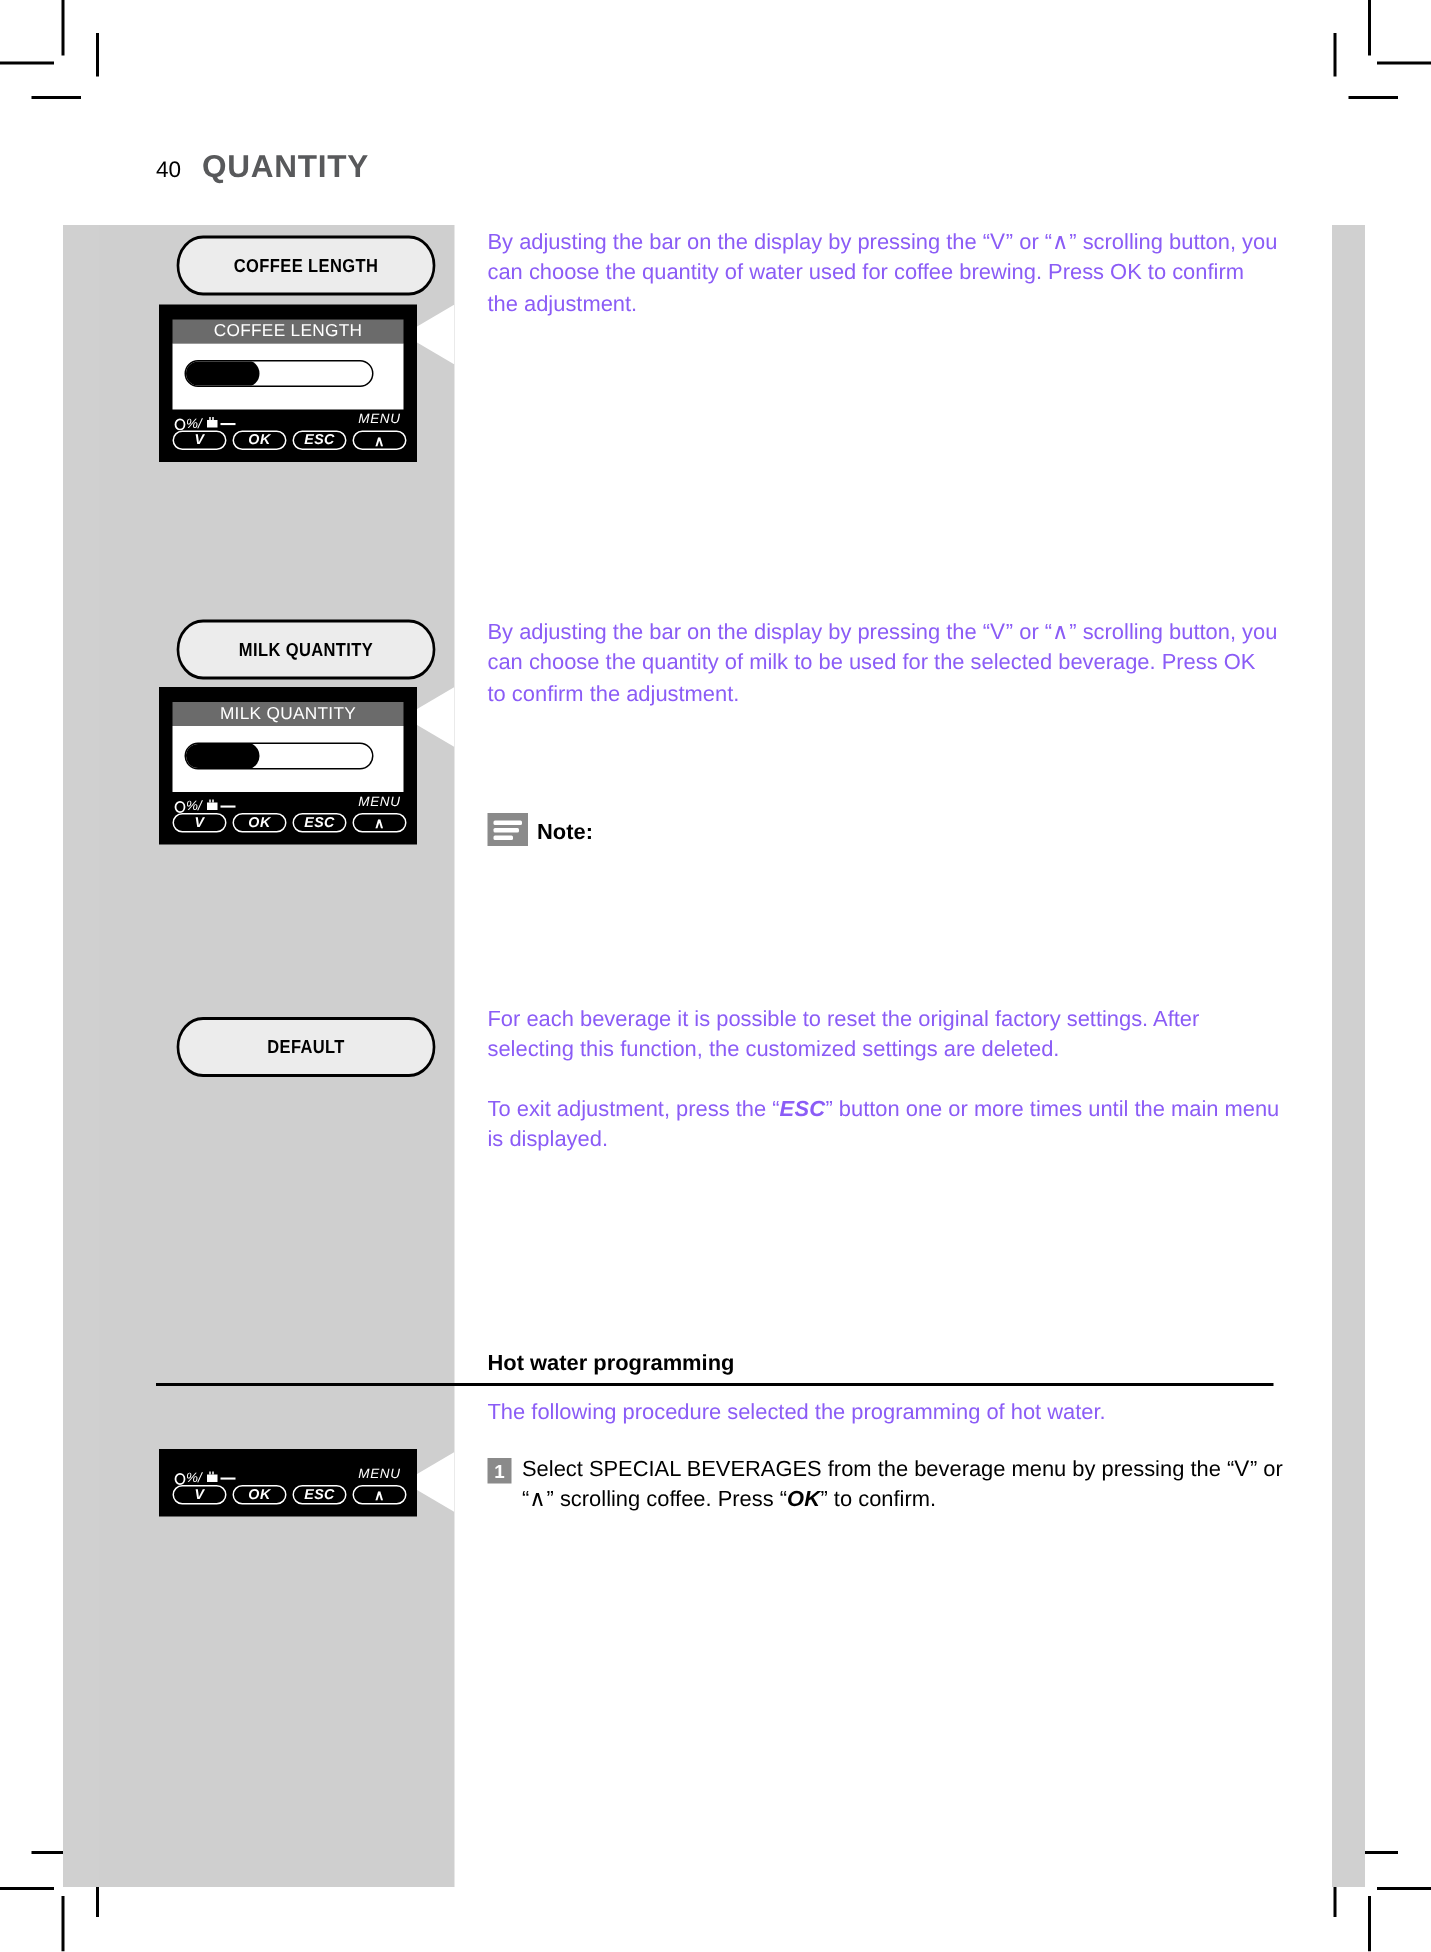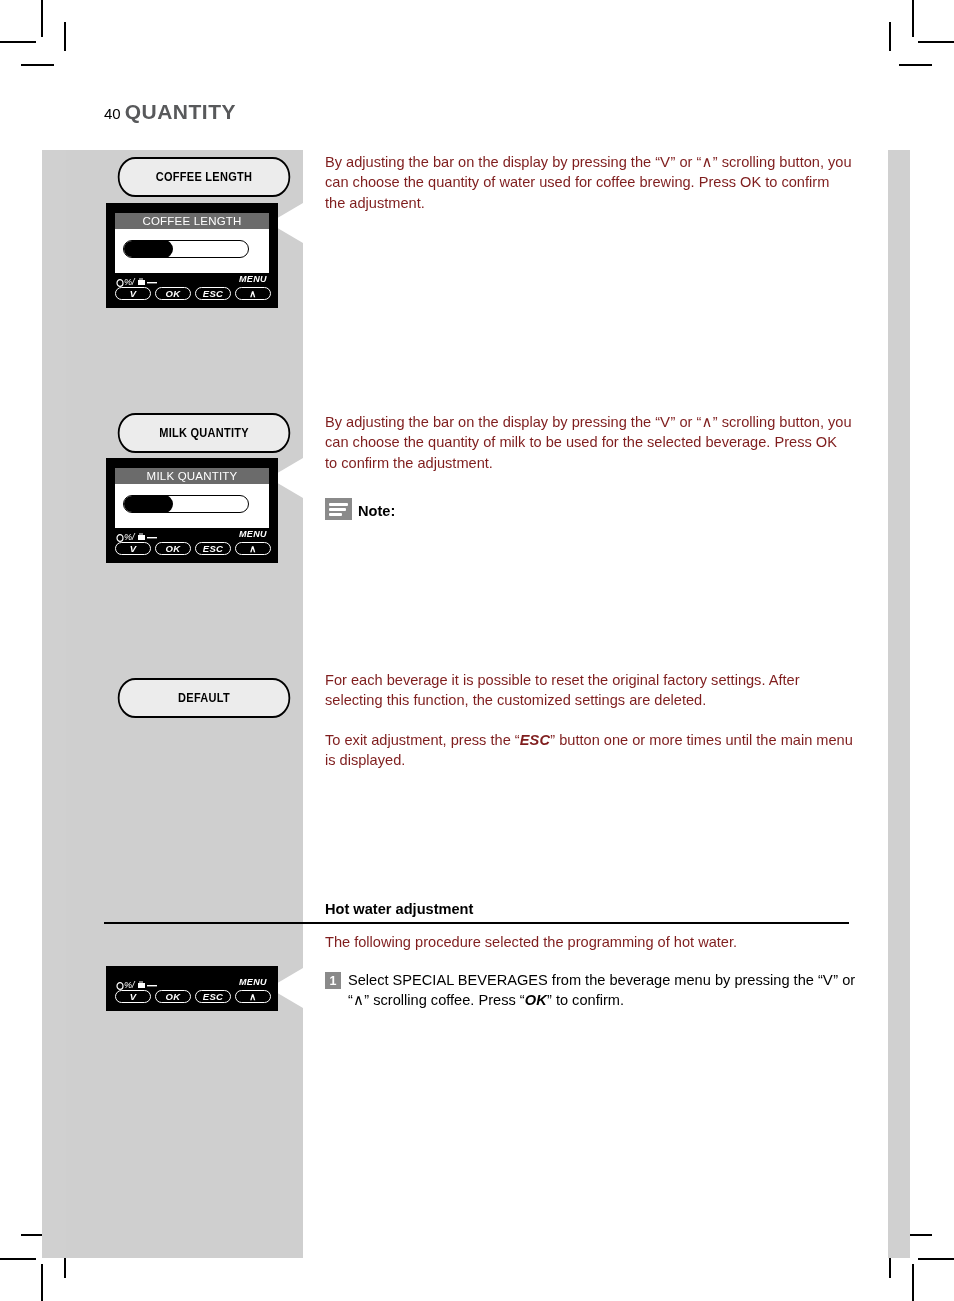--- a/index.html
+++ b/index.html
@@ -11,21 +11,21 @@
     position:relative;
     overflow:hidden;
   }
 
   
   .crop{position:absolute;background:#000;}
 
   
   .page-header{
     position:absolute;left:104px;top:100px;
-    display:flex;align-items:baseline;gap:4px;
+    display:flex;align-items:baseline;gap:14px;
   }
   .page-num{font-size:15px;color:#000;font-weight:400;}
   .page-lang{font-size:21px;font-weight:bold;color:#58595b;letter-spacing:0.5px;}
 
   
   .gray-strip-left{position:absolute;left:42px;top:150px;width:24px;height:1108px;background:#d0d0d0;}
   .gray-block{position:absolute;left:66px;top:150px;width:237px;height:1108px;background:#cfcfcf;}
   .gray-strip-right{position:absolute;left:888px;top:150px;width:22px;height:1108px;background:#d0d0d0;}
 
   
@@ -91,21 +91,21 @@
   .disp-row.blank{height:17px;}
 
   
   .btn-bar{position:relative;height:26px;margin-top:4px;}
   .btn-icons{
     position:absolute;left:1px;top:-2px;
     width:46px;height:12px;
   }
   .menu-lbl{
     position:absolute;right:2px;top:-3px;
-    color:#fff;font-size:9px;font-style:italic;font-weight:bold;
+    color:#fff;font-size:9px;font-style:italic;font-weight:normal;
     letter-spacing:0.4px;
   }
   .keys{position:absolute;left:0;top:10px;display:flex;gap:4px;}
   .key{
     width:36px;height:13px;
     border:1.4px solid #fff;
     border-radius:7px;
     color:#fff;
     font-size:9.5px;
     font-weight:bold;
@@ -122,28 +122,28 @@
     width:34px;height:40px;
     background:#fff;
     clip-path:polygon(100% 0, 0 50%, 100% 100%);
   }
 
   
   .txt{
     position:absolute;
     font-size:14.6px;
     line-height:20.3px;
-    color:#7f1d1d;
+    color:#8b5cf6;
     width:528px;
   }
   .sym{font-size:15px;font-weight:normal;letter-spacing:0.5px;}
   .mono-it{font-style:italic;font-weight:bold;letter-spacing:0.2px;}
 
   
-  .note-wrap{position:absolute;}
+  .note-wrap{position:absolute;margin-top:44px;}
   .note-head{display:flex;align-items:flex-end;gap:6px;}
   .note-icon{
     width:27px;height:22px;background:#8a8a8a;
     position:relative;flex:none;
   }
   .note-icon i{position:absolute;background:#fff;height:2.6px;border-radius:1px;display:block;}
   .note-icon i:nth-child(1){left:4px;top:5px;width:19px;}
   .note-icon i:nth-child(2){left:4px;top:10px;width:17px;}
   .note-icon i:nth-child(3){left:4px;top:15px;width:13px;}
   .note-title{font-weight:bold;font-size:14.6px;line-height:17px;}
@@ -294,21 +294,21 @@
 <div class="pill" style="left:106px;top:678px;">
   <span>DEFAULT</span>
 </div>
 
 <div class="txt" style="left:325px;top:670px;width:528px;">For each beverage it is possible to reset the original factory settings. After selecting this function, the customized settings are deleted.</div>
 
 <div class="txt" style="left:325px;top:730px;width:528px;">
   <span>To exit adjustment, press the “</span><span class="mono-it">ESC</span><span>” button one or more times until the main menu is displayed.</span>
 </div>
 
-<div class="sec-head">Hot water adjustment</div>
+<div class="sec-head">Hot water programming</div>
 <div class="sec-rule"></div>
 
 <div class="txt" style="left:325px;top:932px;width:528px;">The following procedure selected the programming of hot water.</div>
 
 <div class="step" style="left:325px;top:970px;">
   <div class="step-num">1</div>
   <div class="step-txt">
     <span>Select SPECIAL BEVERAGES from the beverage menu by pressing the “</span><span class="sym">V</span><span>” or “</span><span class="sym">∧</span><span>” scrolling coffee. Press “</span><span class="mono-it">OK</span><span>” to confirm.</span>
   </div>
 </div>

